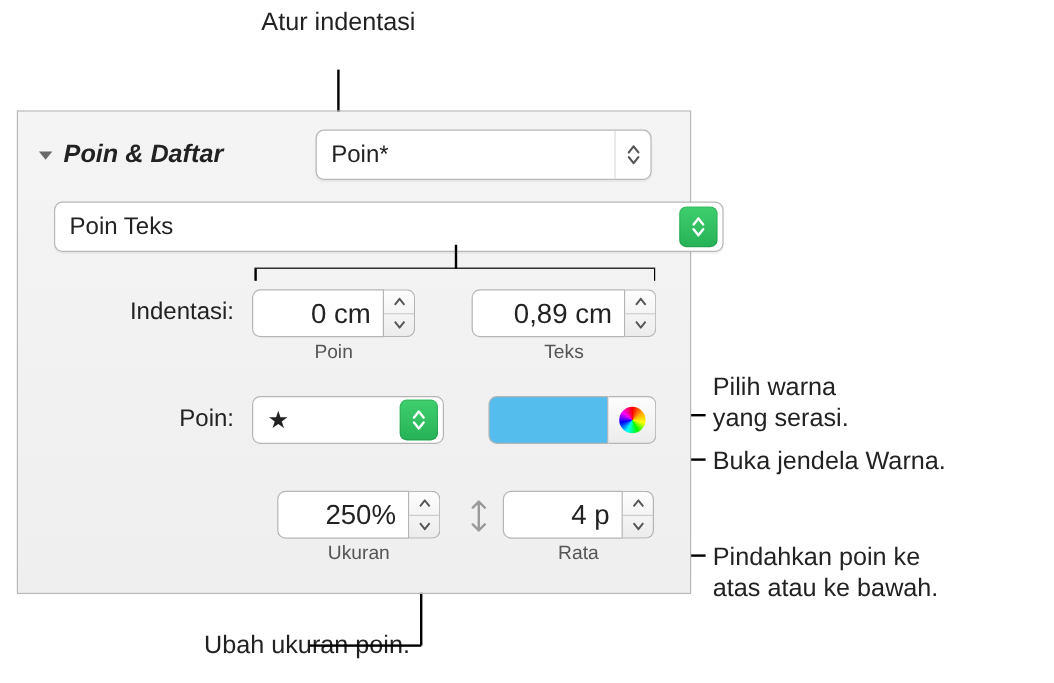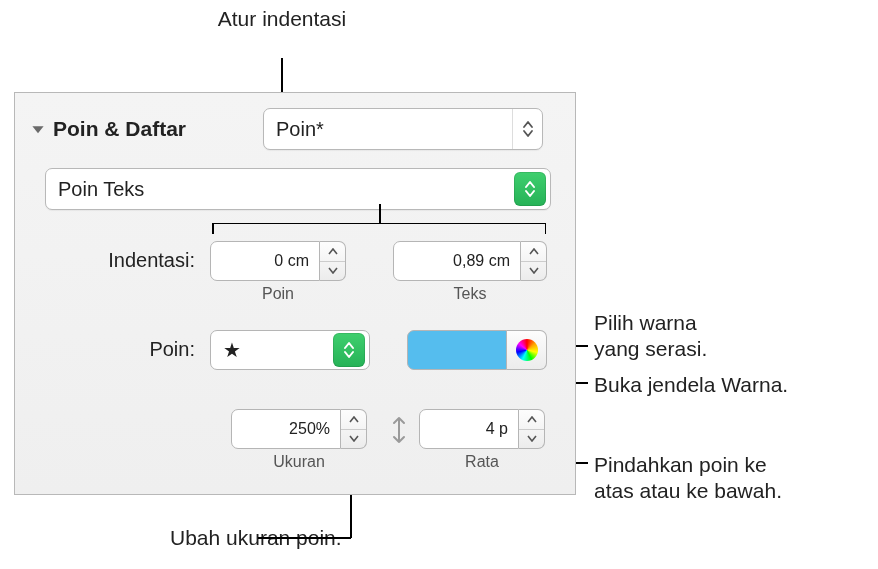--- a/index.html
+++ b/index.html
@@ -34,54 +34,54 @@
   }
   .section-header {
     position: absolute;
     left: 16px;
     top: 24px;
     display: flex;
     align-items: center;
     gap: 8px;
   }
   .disclosure svg { display:block; }
-  .sec-title { font-weight: 700; font-size: 21px; }
+  .sec-title { font-weight: 700; font-size: 21px; font-style: italic; }
   .pp {
     position: absolute;
     background: #fff;
     border: 1px solid #b8b8b8;
     border-radius: 7px;
     display: flex;
     align-items: center;
     box-shadow: 0 1px 1px rgba(0,0,0,0.05);
   }
   .pp .lbl { flex:1; padding: 0 12px; font-size: 20px; }
   .pp .arrows {
     width: 30px; display:flex; align-items:center; justify-content:center;
     border-left: 1px solid #ddd; height:100%;
   }
   .pp.style { left: 248px; top: 15px; width: 280px; height: 42px; }
-  .pp.type  { left: 30px; top: 75px; width: 506px; height: 42px; }
+  .pp.type  { left: 30px; top: 75px; width: 558px; height: 42px; }
   .green-btn {
     width: 32px; height: 34px; margin-right: 4px;
     background: linear-gradient(#3fcf6e,#26b257);
     border-radius: 6px;
     display:flex; align-items:center; justify-content:center;
     box-shadow: inset 0 0 0 1px rgba(0,0,0,0.1);
   }
   .row-label {
     position:absolute; font-size:20px; text-align:right;
   }
   .stepper {
     position:absolute; display:flex; align-items:stretch; height:40px;
   }
   .stepper .field {
     background:#fff; border:1px solid #b5b5b5; border-radius:7px 0 0 7px;
     width: 110px; display:flex; align-items:center; justify-content:flex-end;
-    padding-right:10px; font-size:16px;
+    padding-right:10px; font-size:23px;
   }
   .stepper .btns {
     width:26px; background:linear-gradient(#fdfdfd,#ececec);
     border:1px solid #b5b5b5; border-left:none; border-radius:0 7px 7px 0;
     display:flex; flex-direction:column;
   }
   .stepper .btns div{ flex:1; display:flex; align-items:center; justify-content:center; }
   .stepper .btns div:first-child{ border-bottom:1px solid #ccc;}
   .sub {
     position:absolute; font-size:16px; color:#555; text-align:center;

